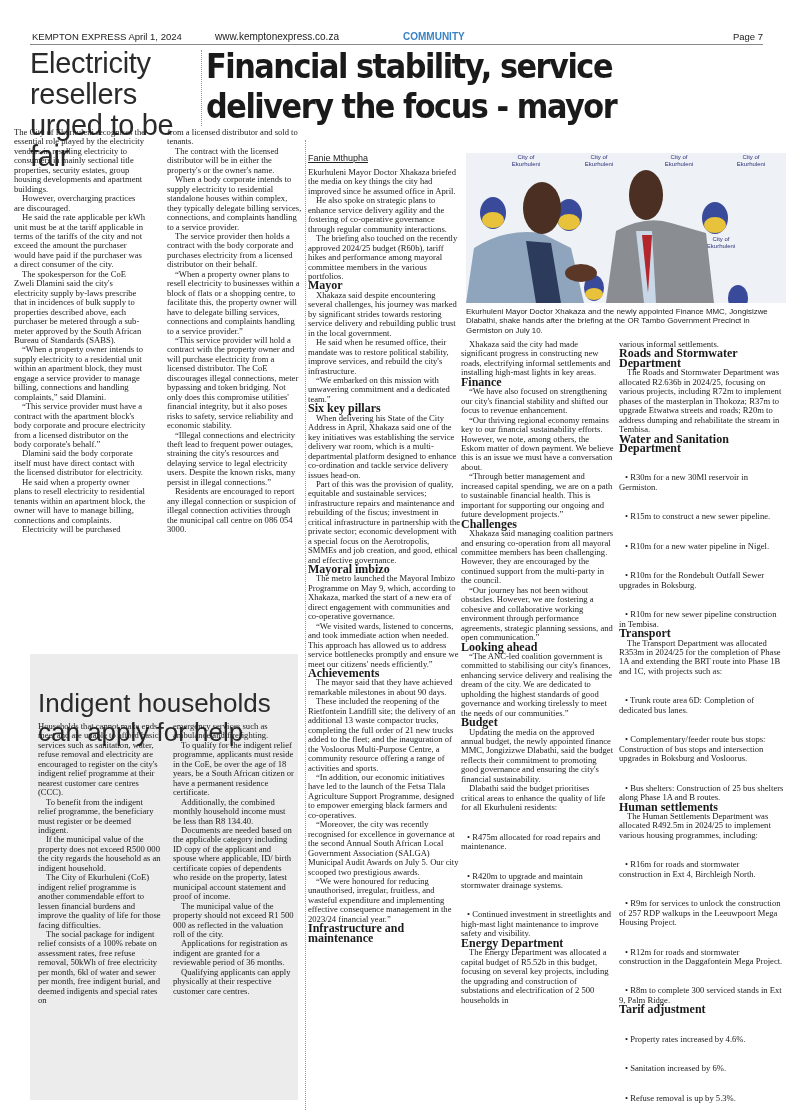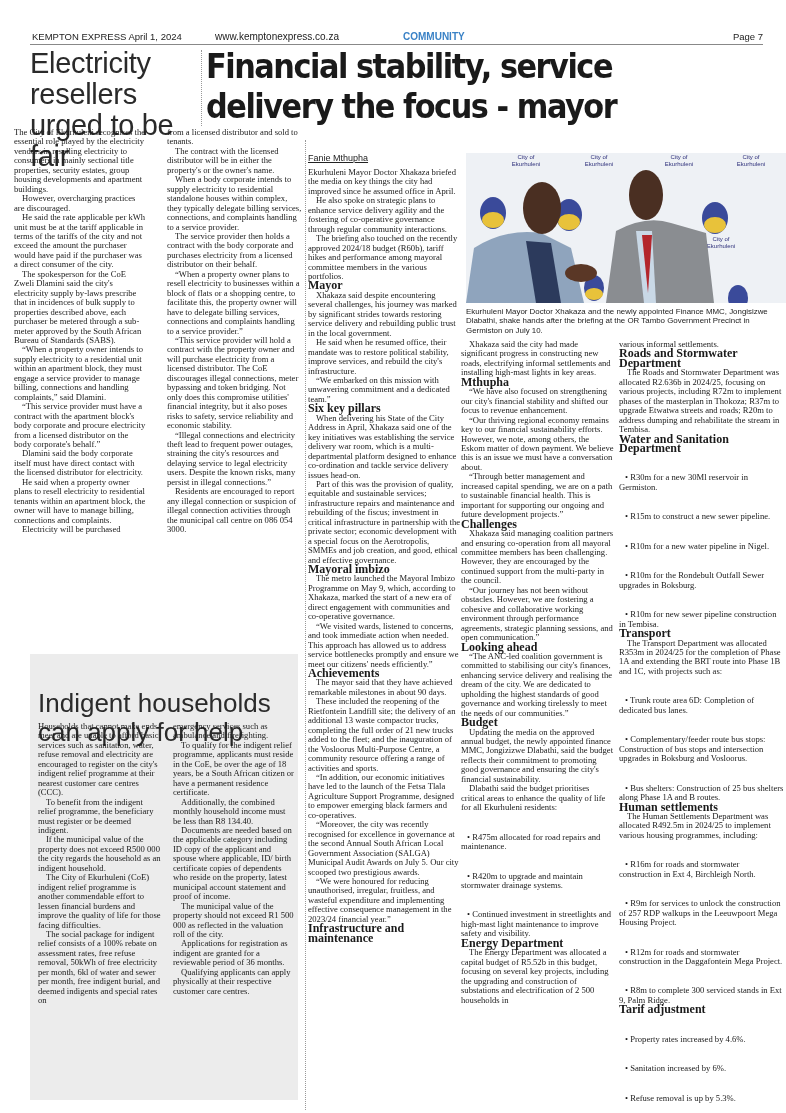--- a/index.html
+++ b/index.html
@@ -125,42 +125,42 @@
     <ellipse cx="180" cy="42" rx="17" ry="25" fill="#4a2f22"></ellipse>
 
     <ellipse cx="115" cy="120" rx="16" ry="9" fill="#5a3726"></ellipse>
   </svg>
 </div>
 <div class="caption">Ekurhuleni Mayor Doctor Xhakaza and the newly appointed Finance MMC, Jongisizwe Dlabathi, shake hands after the briefing at the OR Tambo Government Precinct in Germiston on July 10.</div>
 
 <div class="col" id="fin-col1" style="left:308px; top:168px; width:152px;">
     <p class="first">Ekurhuleni Mayor Doctor Xhakaza briefed the media on key things the city had improved since he assumed office in April.</p>
     <p>He also spoke on strategic plans to enhance service delivery agility and the fostering of co-operative governance through regular community interactions.</p>
-    <p>The briefing also touched on the recently approved 2024/18 budget (R60b), tariff hikes and performance among mayoral committee members in the various portfolios.</p>
+    <p>The briefing also touched on the recently approved 2024/25 budget (R60b), tariff hikes and performance among mayoral committee members in the various portfolios.</p>
     <h4>Mayor</h4>
     <p>Xhakaza said despite encountering several challenges, his journey was marked by significant strides towards restoring service delivery and rebuilding public trust in the local government.</p>
     <p>He said when he resumed office, their mandate was to restore political stability, improve services, and rebuild the city's infrastructure.</p>
     <p>“We embarked on this mission with unwavering commitment and a dedicated team.”</p>
     <h4>Six key pillars</h4>
     <p>When delivering his State of the City Address in April, Xhakaza said one of the key initiatives was establishing the service delivery war room, which is a multi-departmental platform designed to enhance co-ordination and tackle service delivery issues head-on.</p>
     <p>Part of this was the provision of quality, equitable and sustainable services; infrastructure repairs and maintenance and rebuilding of the fiscus; investment in critical infrastructure in partnership with the private sector; economic development with a special focus on the Aerotropolis, SMMEs and job creation, and good, ethical and effective governance.</p>
     <h4>Mayoral imbizo</h4>
     <p>The metro launched the Mayoral Imbizo Programme on May 9, which, according to Xhakaza, marked the start of a new era of direct engagement with communities and co-operative governance.</p>
     <p>“We visited wards, listened to concerns, and took immediate action when needed. This approach has allowed us to address service bottlenecks promptly and ensure we meet our citizens' needs efficiently.”</p>
     <h4>Achievements</h4>
     <p>The mayor said that they have achieved remarkable milestones in about 90 days.</p>
     <p>These included the reopening of the Rietfontein Landfill site; the delivery of an additional 13 waste compactor trucks, completing the full order of 21 new trucks added to the fleet; and the inauguration of the Vosloorus Multi-Purpose Centre, a community resource offering a range of activities and sports.</p>
     <p>“In addition, our economic initiatives have led to the launch of the Fetsa Tlala Agriculture Support Programme, designed to empower emerging black farmers and co-operatives.</p>
     <p>“Moreover, the city was recently recognised for excellence in governance at the second Annual South African Local Government Association (SALGA) Municipal Audit Awards on July 5. Our city scooped two prestigious awards.</p>
     <p>“We were honoured for reducing unauthorised, irregular, fruitless, and wasteful expenditure and implementing effective consequence management in the 2023/24 financial year.”</p>
     <h4>Infrastructure and maintenance</h4>
   </div>
 <div class="col" id="fin-col2" style="left:461px; top:340px; width:154px;">
     <p>Xhakaza said the city had made significant progress in constructing new roads, electrifying informal settlements and installing high-mast lights in key areas.</p>
-    <h4>Mthupha</h4>
+    <h4>Finance</h4>
     <p>“We have also focused on strengthening our city's financial stability and shifted our focus to revenue enhancement.</p>
     <p>“Our thriving regional economy remains key to our financial sustainability efforts. However, we note, among others, the Eskom matter of down payment. We believe this is an issue we must have a conversation about.</p>
     <p>“Through better management and increased capital spending, we are on a path to sustainable financial health. This is important for supporting our ongoing and future development projects.”</p>
     <h4>Challenges</h4>
     <p>Xhakaza said managing coalition partners and ensuring co-operation from all mayoral committee members has been challenging. However, they are encouraged by the continued support from the multi-party in the council.</p>
     <p>“Our journey has not been without obstacles. However, we are fostering a cohesive and collaborative working environment through performance agreements, strategic planning sessions, and open communication.”</p>
     <h4>Looking ahead</h4>
     <p>“The ANC-led coalition government is committed to stabilising our city's finances, enhancing service delivery and realising the dream of the city. We are dedicated to upholding the highest standards of good governance and working tirelessly to meet the needs of our communities.”</p>
     <h4>Budget</h4>
     <p>Updating the media on the approved annual budget, the newly appointed finance MMC, Jongizizwe Dlabathi, said the budget reflects their commitment to promoting good governance and ensuring the city's financial sustainability.</p>

